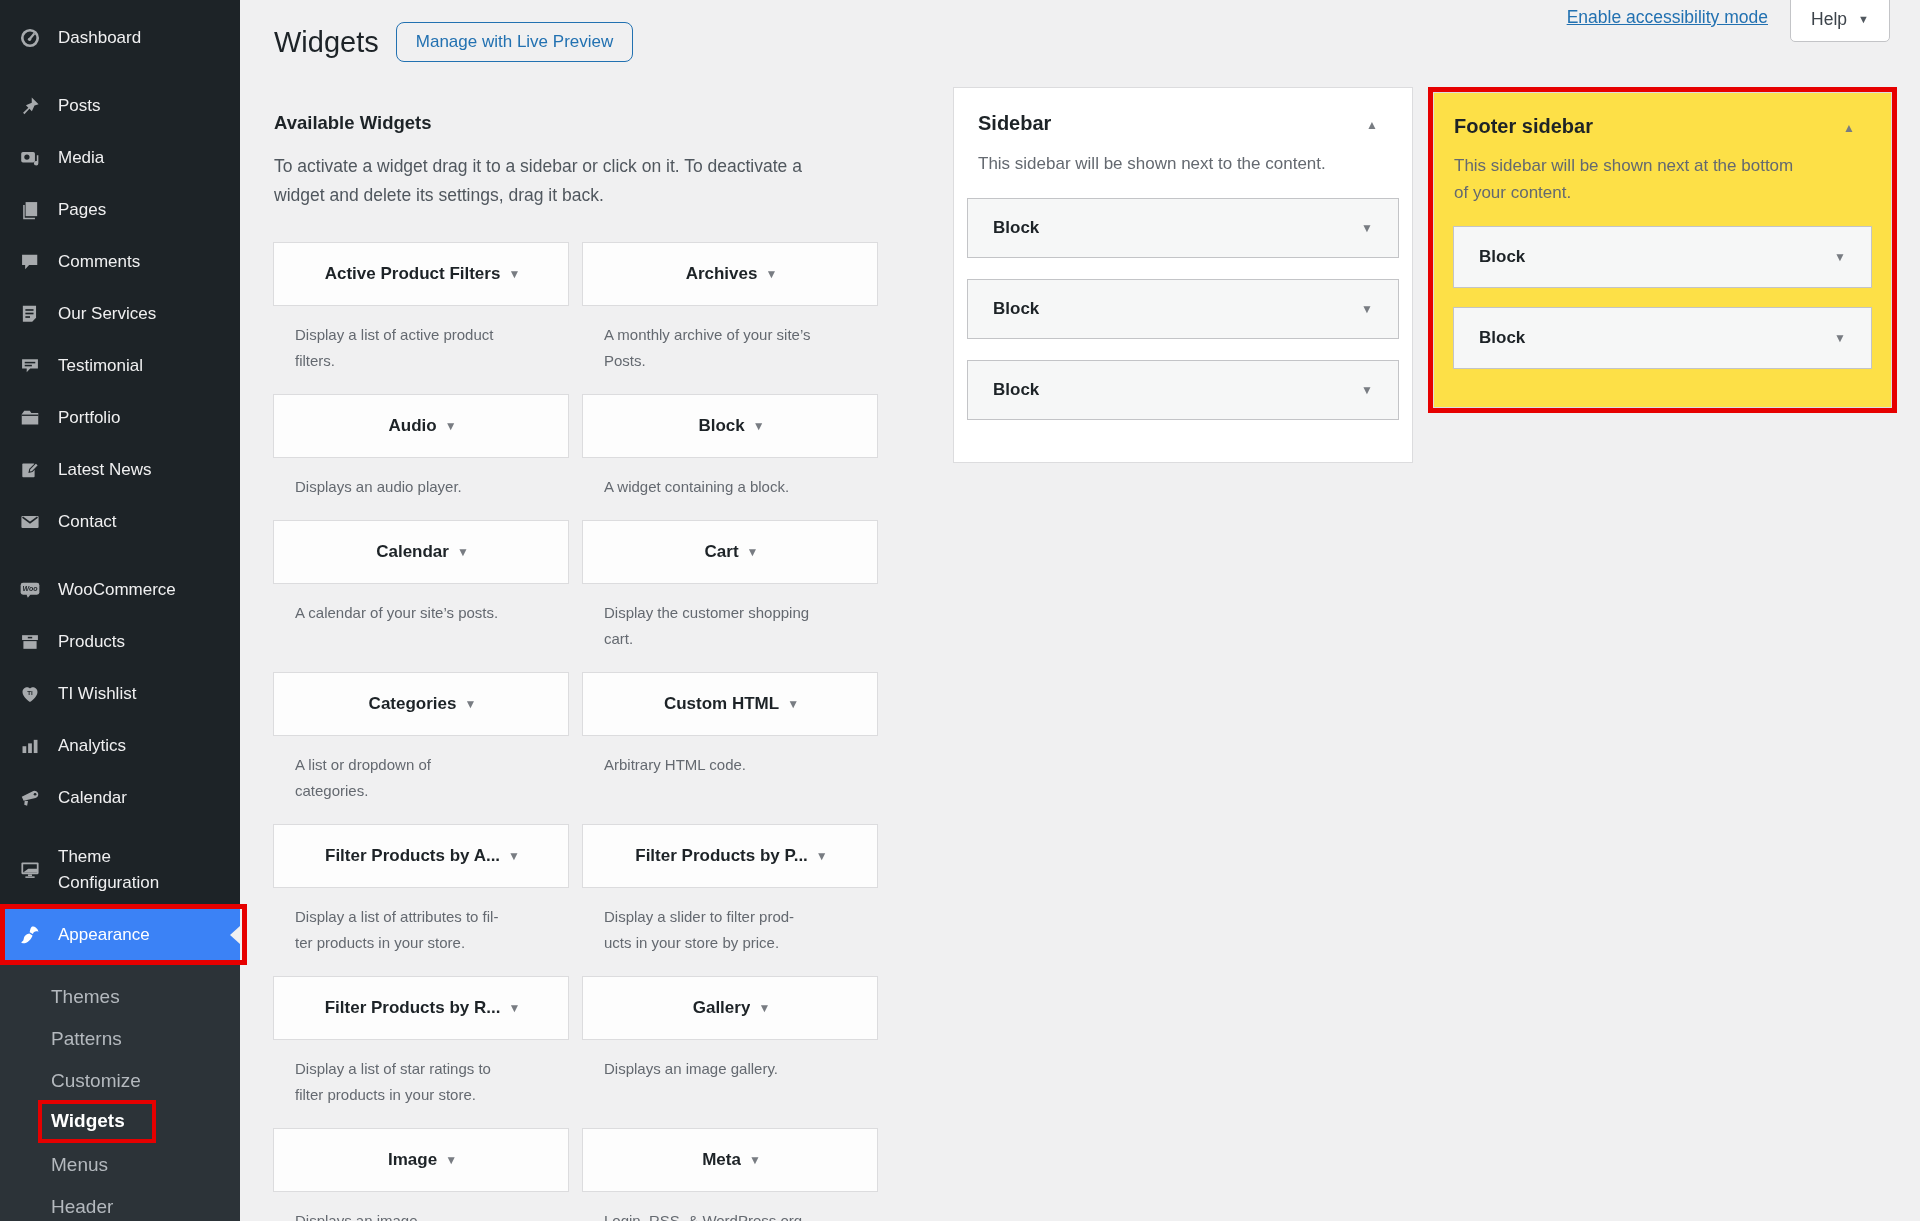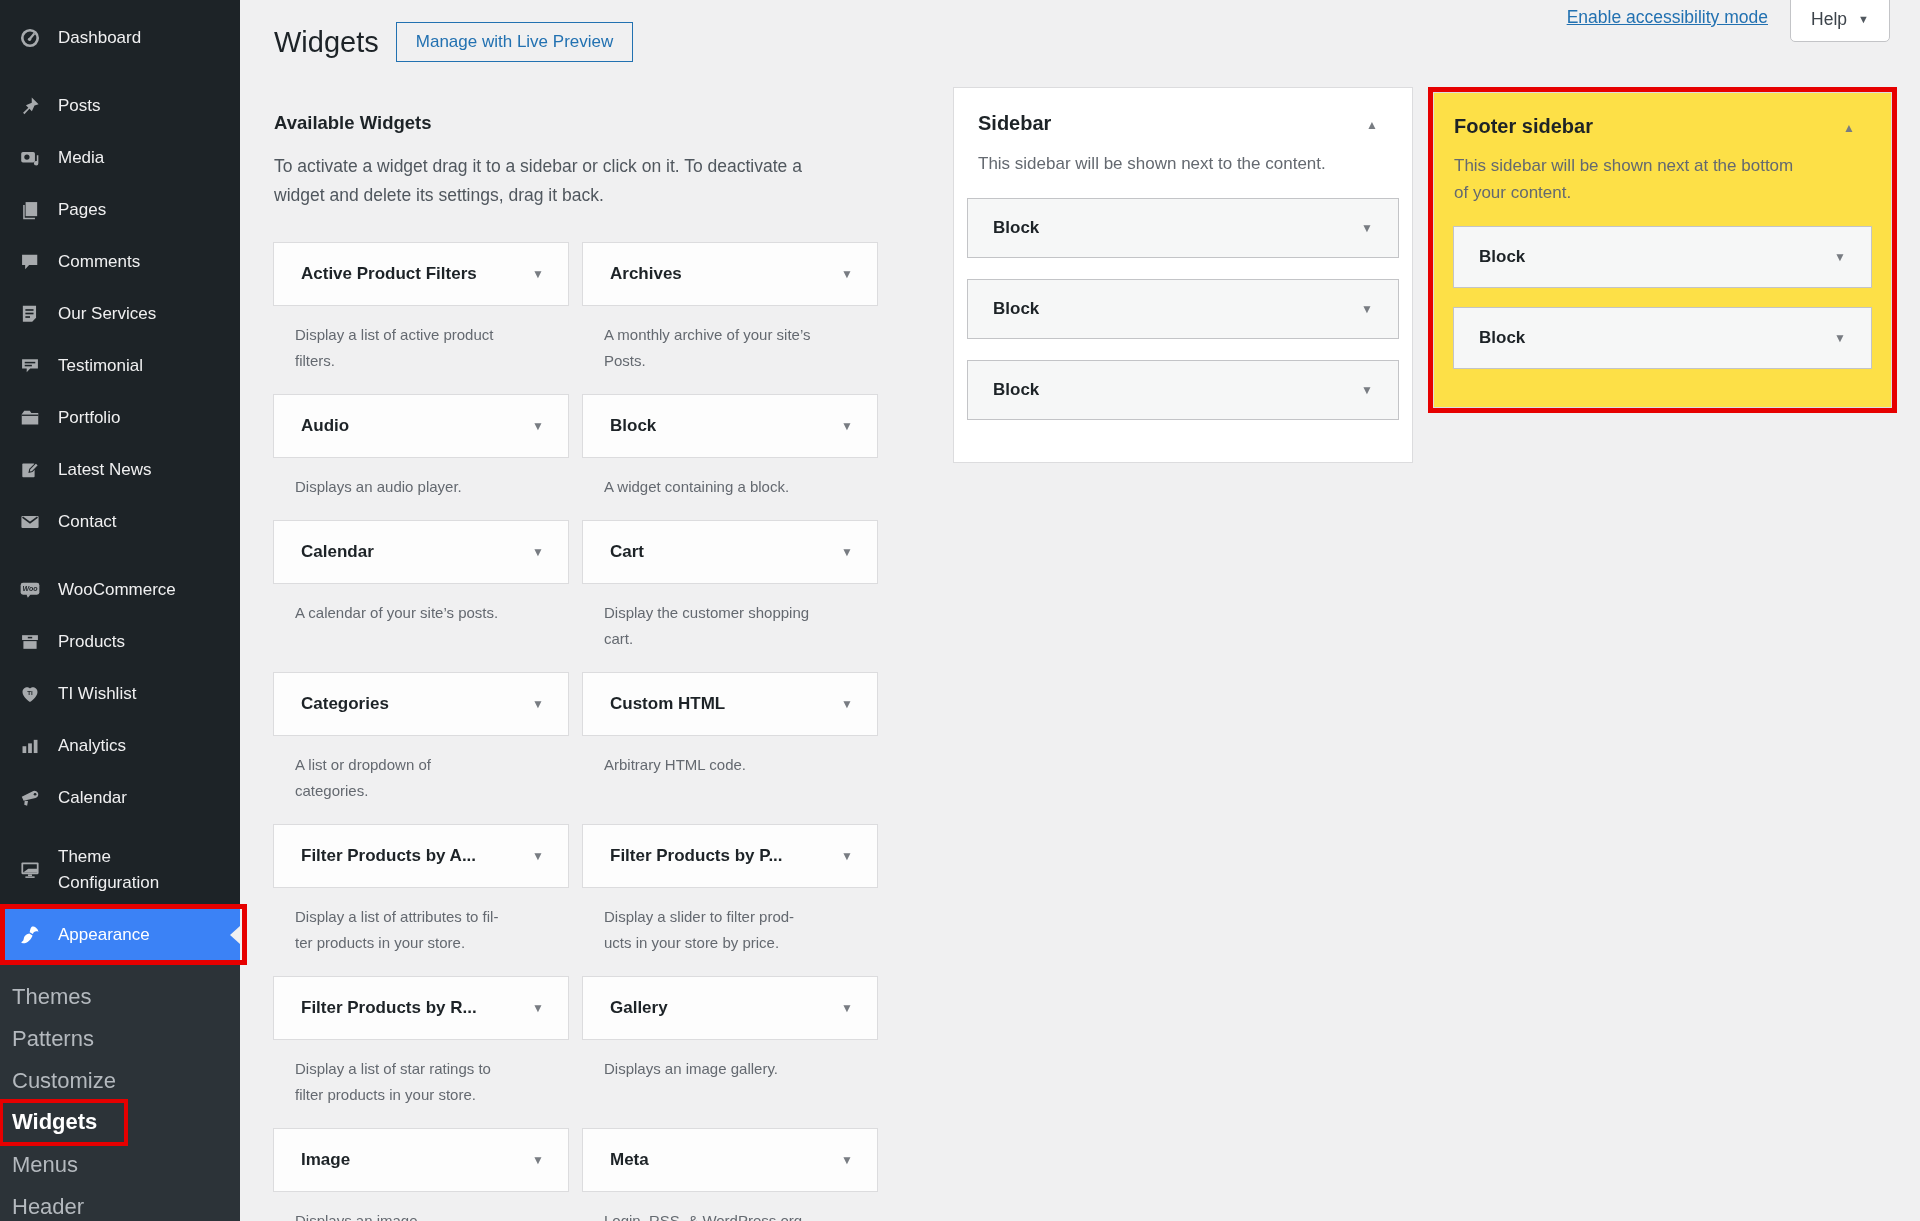--- a/index.html
+++ b/index.html
@@ -33,21 +33,21 @@
     border:5px solid #e60000; pointer-events:none; z-index:6;
   }
   .menu-notch {
     position:absolute; right:0; top:50%; transform:translateY(-50%);
     width:0; height:0; border-top:9px solid transparent; border-bottom:9px solid transparent;
     border-right:10px solid #f0f0f1; z-index:7;
   }
   .submenu { background:#2c3338; flex:1 1 auto; padding-top:13px; }
   .sub-item {
     height:42px; line-height:42px; padding-left:12px; color:#b4b9be;
-    font-size:22px; cursor:pointer; white-space:nowrap;
+    font-size:19px; cursor:pointer; white-space:nowrap;margin-left:39px;
   }
   .sub-item .red-wrap {
     display:inline-block; color:#fff; font-weight:bold; line-height:normal;
     border:4px solid #e60000; padding:6px 27px 7px 9px; margin-left:-13px;
     vertical-align:middle; margin-top:-4px;
   }
   
   .content { position:absolute; left:240px; top:0; width:1680px; height:1221px; }
   .access-link {
     position:absolute; top:7px; right:152px; color:#2271b1; font-size:17.5px;
@@ -57,36 +57,36 @@
     position:absolute; top:-8px; right:30px; background:#fff;
     border:1px solid #c3c4c7; border-radius:0 0 5px 5px;
     padding:16px 20px 11px; font-size:17.5px; color:#3c434a;
     display:flex; align-items:center; gap:11px; cursor:pointer;
   }
   .tri { color:#50575e; font-size:11px; line-height:1; }
   .title-row { position:absolute; left:34px; top:22px; display:flex; align-items:center; gap:17px; }
   .page-title { font-size:29px; font-weight:400; color:#1d2327; margin:0; }
   .manage-btn {
     border:1px solid #2271b1; color:#2271b1; background:transparent;
-    border-radius:0; padding:9px 19px; font-size:17px; cursor:pointer;
+    border-radius:8px; padding:9px 19px; font-size:17px; cursor:pointer;
     font-family:"Liberation Sans", sans-serif;
   }
   .avail-h { position:absolute; left:34px; top:112px; font-size:18.5px; font-weight:bold; }
   .intro {
     position:absolute; left:34px; top:152px; font-size:17.5px; color:#50575e;
     line-height:29px; white-space:pre-line;
   }
   
   .widget-grid {
     position:absolute; left:33px; top:242px; width:606px;
     display:grid; grid-template-columns:296px 296px; column-gap:13px;
   }
   .wcard {
     height:64px; background:#fdfdfd; border:1px solid #dcdcde;
-    display:flex; align-items:center; justify-content:space-between;
+    display:flex; align-items:center; justify-content:center;
     padding:0 24px 0 27px; cursor:pointer;
   }
   .wtitle { font-size:17px; font-weight:bold; color:#1d2327; white-space:nowrap; overflow:hidden; }
   .warrow { color:#787c82; font-size:12px; flex:0 0 auto; margin-left:8px; }
   .wdesc {
     margin:16px 2px 20px 22px; font-size:15px; color:#646970;
     line-height:26px; white-space:pre-line;
   }
   
   .panel { position:absolute; background:#fff; border:1px solid #dcdcde; }

